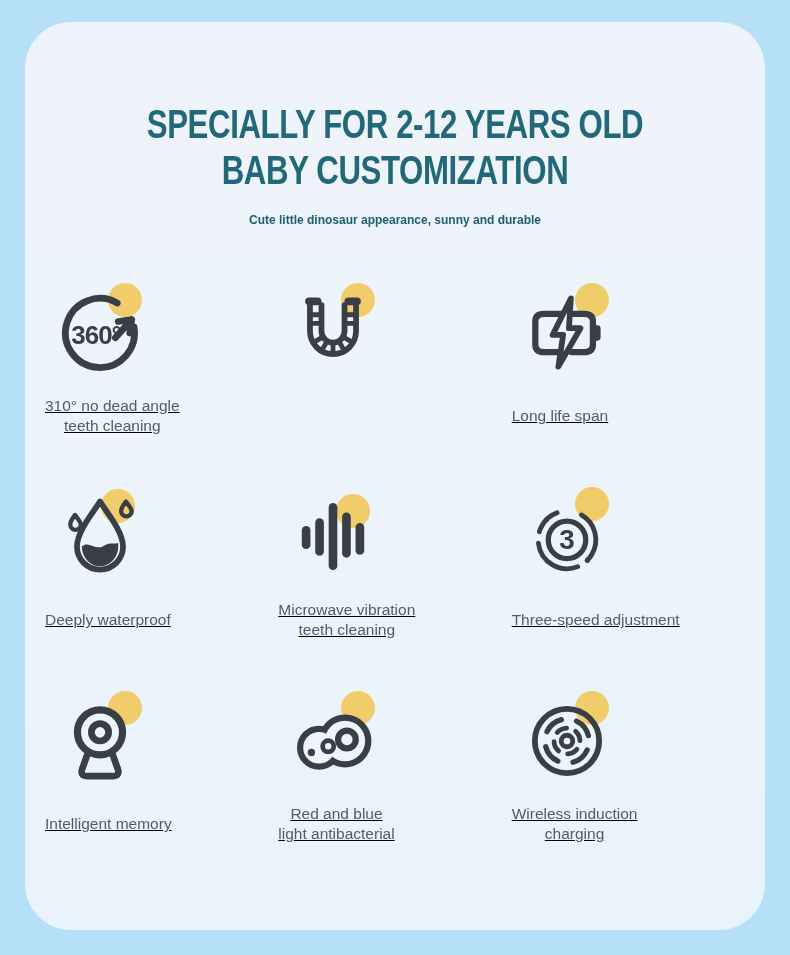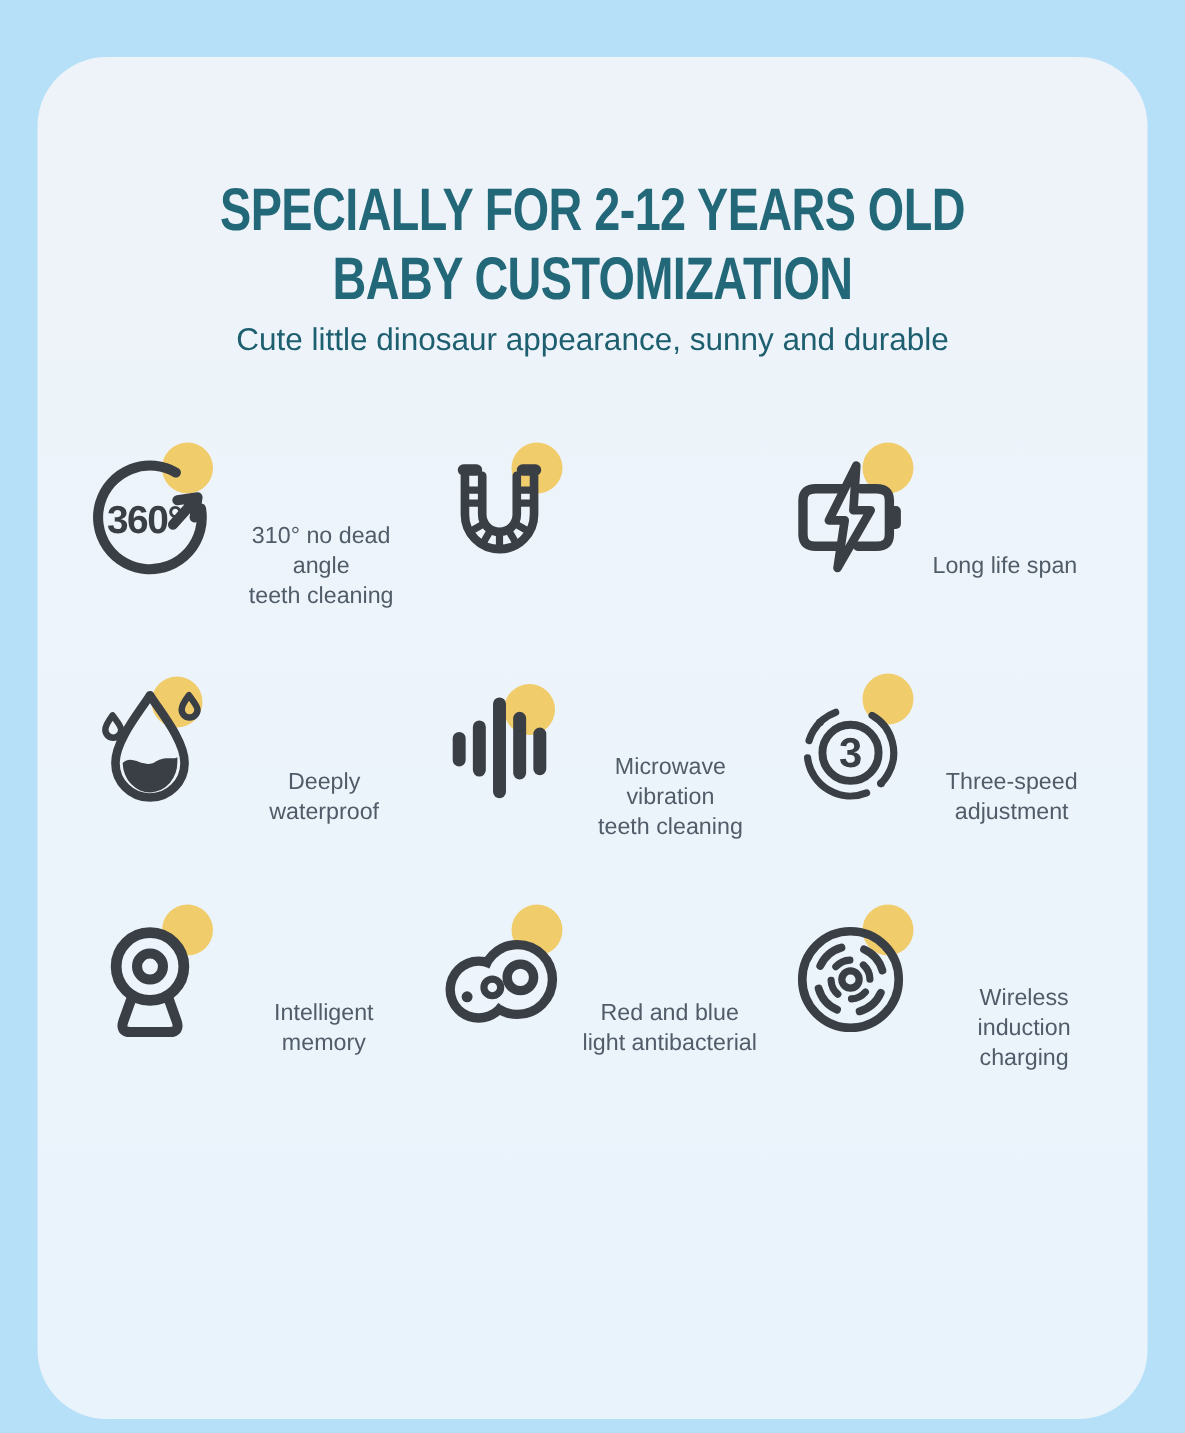--- a/index.html
+++ b/index.html
@@ -2,38 +2,38 @@
 <html><head>
 <meta charset="utf-8">
 <style>
   html,body{margin:0;padding:0;}
   body{
     width:790px;height:955px;overflow:hidden;
     background:#b5e0f8;
     font-family:"Liberation Sans", sans-serif;
   }
   .card{
-    position:absolute;left:25px;top:38px;width:740px;height:908px;
+    position:absolute;left:25px;top:22px;width:740px;height:908px;
     background:linear-gradient(180deg,#eef3f9 0%,#ecf4fb 60%,#e9f3fb 100%);
     border-radius:46px;
   }
   .header{padding-top:80px;text-align:center;}
   .title{
     margin:0;color:#226878;font-weight:700;font-size:40px;line-height:1.14;
     letter-spacing:-0.5px;transform:scaleX(0.78);transform-origin:50% 0;
   }
   .title span{display:block;}
   .subtitle{
-    margin:6px 0 0 0;color:#1d5e6f;font-size:21px;font-weight:400;
+    margin:20px 0 0 0;color:#1d5e6f;font-size:12px;font-weight:700;
   }
   .grid{
     width:700px;margin:50px auto 0 auto;
     display:grid;grid-template-columns:1fr 1fr 1fr;row-gap:42px;
   }
-  .feature{display:flex;flex-direction:row;align-items:flex-end;}
+  .feature{display:flex;flex-direction:column;align-items:flex-start;text-decoration:underline;}
   .icon-wrap{position:relative;width:110px;height:112px;}
   .accent{
     position:absolute;left:63px;top:6px;width:34px;height:34px;border-radius:50%;
     background:#f1cc6b;
   }
   .feature:nth-child(5) .accent{left:58px;top:13px;}
   .feature:nth-child(4) .accent{left:56px;top:8px;}
   .icon-wrap svg{position:absolute;left:7px;top:8px;color:#3a3e45;}
   .glyph{stroke:currentColor;fill:none;stroke-linecap:round;stroke-linejoin:round;}
   .glyph text{stroke:none;fill:currentColor;font-family:"Liberation Sans",sans-serif;font-weight:bold;}

